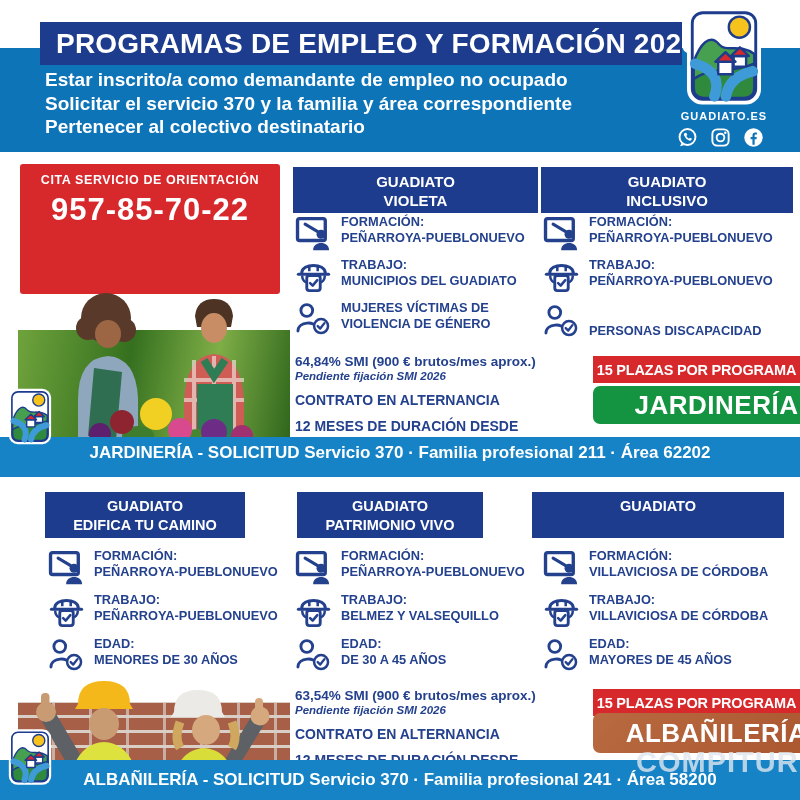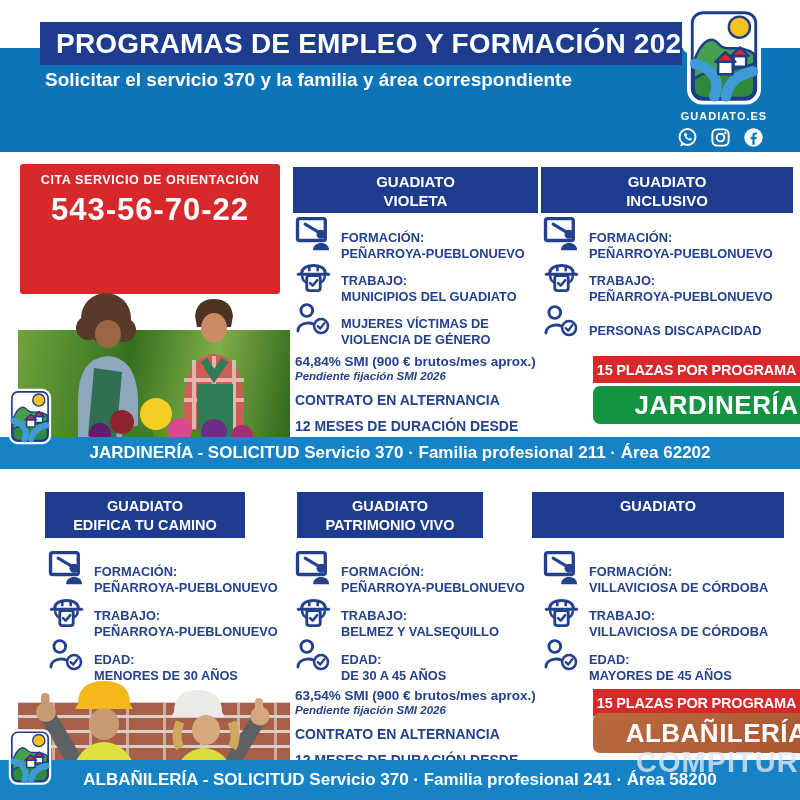--- a/index.html
+++ b/index.html
@@ -19,35 +19,35 @@
   .social svg{width:23px;height:23px;display:block;}
   
   .red-box{left:20px;top:164px;width:260px;height:130px;background:#d7282c;color:#fff;text-align:center;border-radius:3px;}
   .red-box .h{font-weight:bold;font-size:14.5px;line-height:18px;padding-top:16px;}
   .red-box .cta{font-weight:bold;font-size:12.5px;letter-spacing:.6px;margin-top:9px;}
   .red-box .phone{font-weight:bold;font-size:31px;letter-spacing:1px;margin-top:5px;}
   
   .card-hdr{background:#1e3c8d;color:#fff;text-align:center;font-weight:bold;font-size:15px;line-height:19px;padding-top:5px;box-sizing:border-box;height:46px;}
   .row{display:flex;align-items:flex-start;gap:9px;}
   .row .ic{width:37px;height:37px;flex:0 0 37px;}
-  .row .tx{color:#24418e;font-weight:bold;font-size:12.8px;line-height:16px;padding-top:16px;}
+  .row .tx{color:#24418e;font-weight:bold;font-size:12.8px;line-height:16px;padding-top:0;}
   .row.center .tx{padding-top:11px;}
   
   .smi{color:#24418e;width:265px;}
   .smi .main{font-weight:bold;font-size:13.5px;}
   .smi .note{font-style:italic;font-weight:bold;font-size:11.5px;margin-top:1px;}
   .smi .line{font-weight:bold;font-size:14px;margin-top:10px;}
   
   .plazas{left:593px;width:207px;height:27px;background:#d7282c;color:#fff;font-weight:bold;font-size:14.5px;letter-spacing:-.2px;display:flex;align-items:center;justify-content:center;z-index:5;}
   .trade{left:593px;width:247px;color:#fff;font-weight:bold;font-size:26px;letter-spacing:.5px;display:flex;align-items:center;justify-content:center;z-index:5;border-radius:7px;}
   .trade.green{background:#149441;height:38px;}
   .trade.terra{background:linear-gradient(135deg,#b96a40,#a9552f);height:40px;}
   
   .band{left:0;width:800px;background:#1583c6;color:#fff;font-weight:bold;font-size:17px;text-align:center;z-index:2;}
-  .band.b1{top:437px;height:32px;line-height:32px;}
+  .band.b1{top:437px;height:40px;line-height:32px;}
   .band.b2{top:760px;height:40px;line-height:40px;}
   
   .photo{overflow:visible;z-index:1;}
   .photo1{left:18px;top:330px;width:272px;height:110px;
     background:linear-gradient(100deg,#6fa33c,#35701f 40%,#7fae47 70%,#2f661c);}
   .photo2{left:18px;top:702px;width:272px;height:58px;background-color:#a85f47;
     background-image:repeating-linear-gradient(0deg,transparent 0 12px,#d9cfc6 12px 15px),
                      repeating-linear-gradient(90deg,transparent 0 34px,rgba(217,207,198,.7) 34px 37px);}
   .photo svg{position:absolute;left:0;}
   .logo-badge{z-index:6;}
@@ -118,21 +118,23 @@
 
 <div id="poster">
 
   <div class="abs bg-blue"></div>
 
   <div class="abs header-band">
     <div class="t">PROGRAMAS DE EMPLEO Y FORMACIÓN 2026</div>
   </div>
 
   <div class="abs reqs">
+    <div>Estar inscrito/a como demandante de empleo no ocupado</div>
     <div>Solicitar el servicio 370 y la familia y área correspondiente</div>
+    <div>Pertenecer al colectivo destinatario</div>
   </div>
 
   <div class="abs logo-card">
       <svg>
         <use href="#i-logo"></use>
       </svg>
     </div>
   <div class="abs brand-site">GUADIATO.ES</div>
   <div class="abs social">
     <svg>
@@ -141,21 +143,21 @@
     <svg>
         <use href="#i-instagram"></use>
       </svg>
     <svg>
         <use href="#i-facebook"></use>
       </svg>
   </div>
 
   <div class="abs red-box">
     <div class="cta">CITA SERVICIO DE ORIENTACIÓN</div>
-    <div class="phone">543-56-70-22</div>
+    <div class="phone">957-85-70-22</div>
   </div>
 
   <div class="abs card-hdr" style="left:293px;top:167px;width:245px;">
     <span>GUADIATO</span><br>
     <span>VIOLETA</span>
   </div>
   <div class="abs row" style="left:295px;top:214px;width:245px;">
     <svg class="ic">
         <use href="#i-training"></use>
       </svg>

